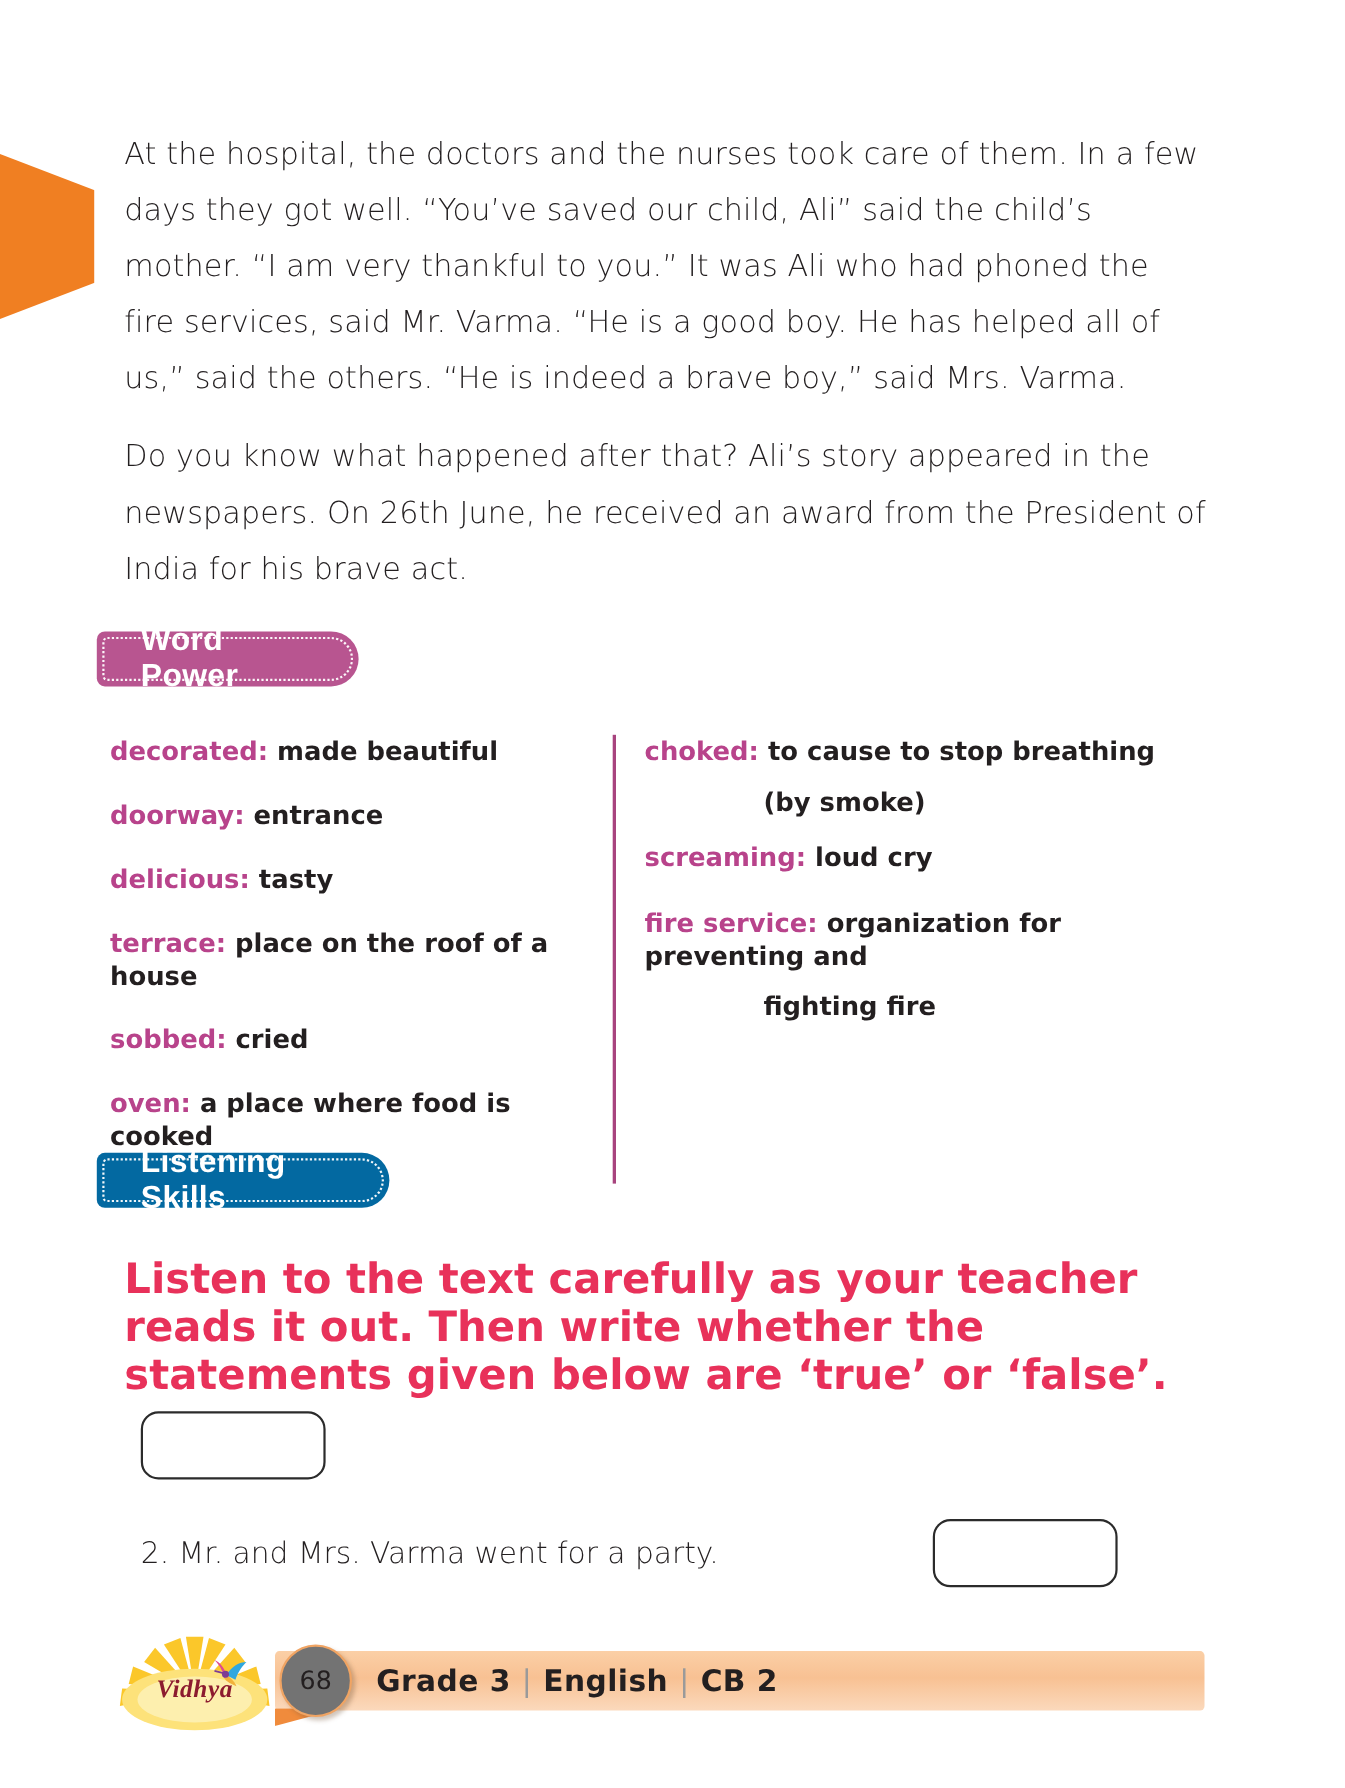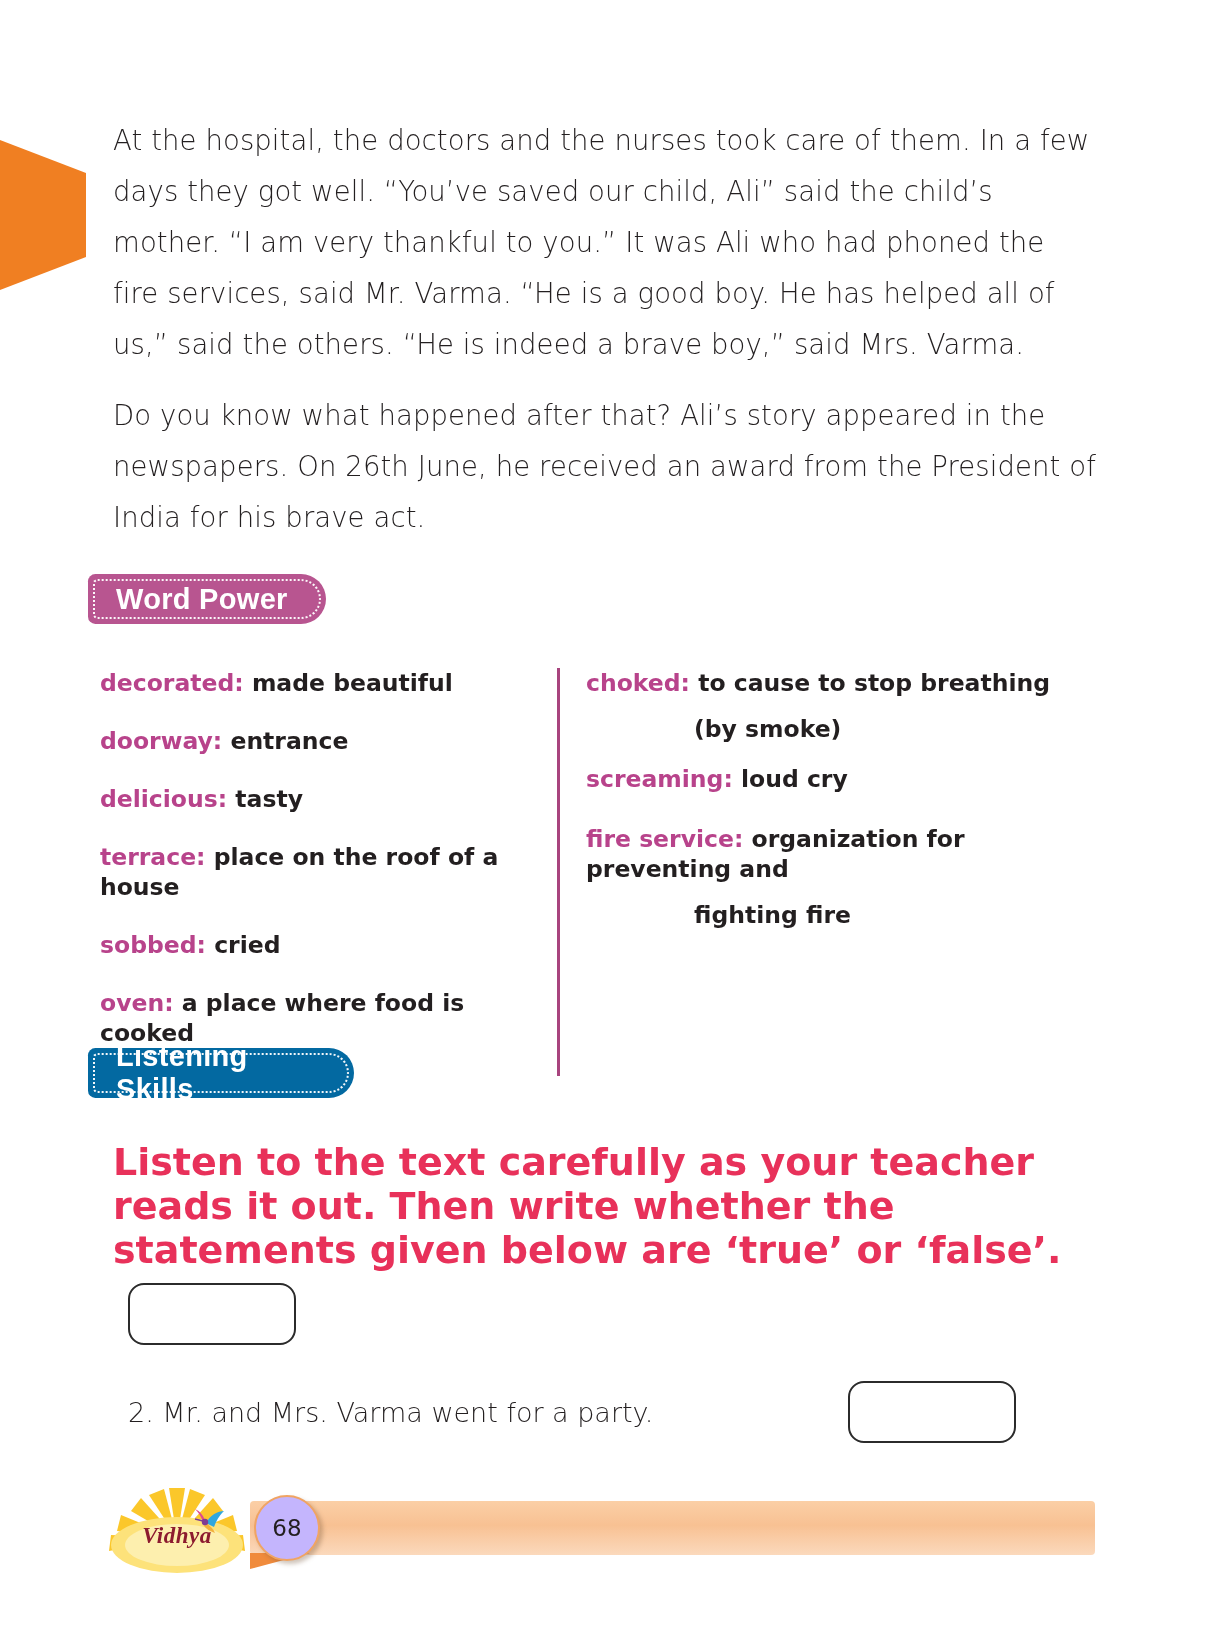--- a/index.html
+++ b/index.html
@@ -45,21 +45,21 @@
   }
 
   #para1 { top: 115px; }
   #para2 { top: 390px; }
 
   
   .badge {
     position: absolute;
     display: flex;
     align-items: center;
-    padding: 0 28px 0 28px;
+    padding: 0 28px 0 40px;
     border-radius: 10px 34px 34px 10px;
     color: #ffffff;
     font-size: 29px;
     font-weight: bold;
     letter-spacing: 0.3px;
     height: 50px;
   }
   .badge::before {
     content: "";
     position: absolute;
@@ -191,21 +191,21 @@
     font-family: "DejaVu Sans", sans-serif;
   }
   .footer-text .sep { color: #9a9a9a; font-weight: normal; padding: 0 10px;}
   .page-num {
     position: absolute;
     left: 254px;
     top: 22px;
     width: 66px;
     height: 66px;
     border-radius: 50%;
-    background: #c4b5fd;
+    background: #737373;
     border: 2px solid #F0A463;
     display: flex;
     align-items: center;
     justify-content: center;
     font-size: 23px;
     color: #231f20;
     font-family: "DejaVu Sans", sans-serif;
     z-index: 4;
     box-shadow: 3px 3px 4px rgba(120,90,60,0.35);
   }
@@ -340,16 +340,19 @@
           <path d="M-1,8 L-9,6" stroke="#7E3B94" stroke-width="1.6" fill="none"></path>
         </g>
       </svg>
       <div class="logo-word">Vidhya</div>
     </div>
 
     <div class="footer-bar"></div>
 
     <div class="page-num">68</div>
 
+    <div class="footer-text">
+      <span>Grade 3</span><span class="sep">|</span><span>English</span><span class="sep">|</span><span>CB 2</span>
+    </div>
 
   </div>
 
 </div>
 
 </body></html>

